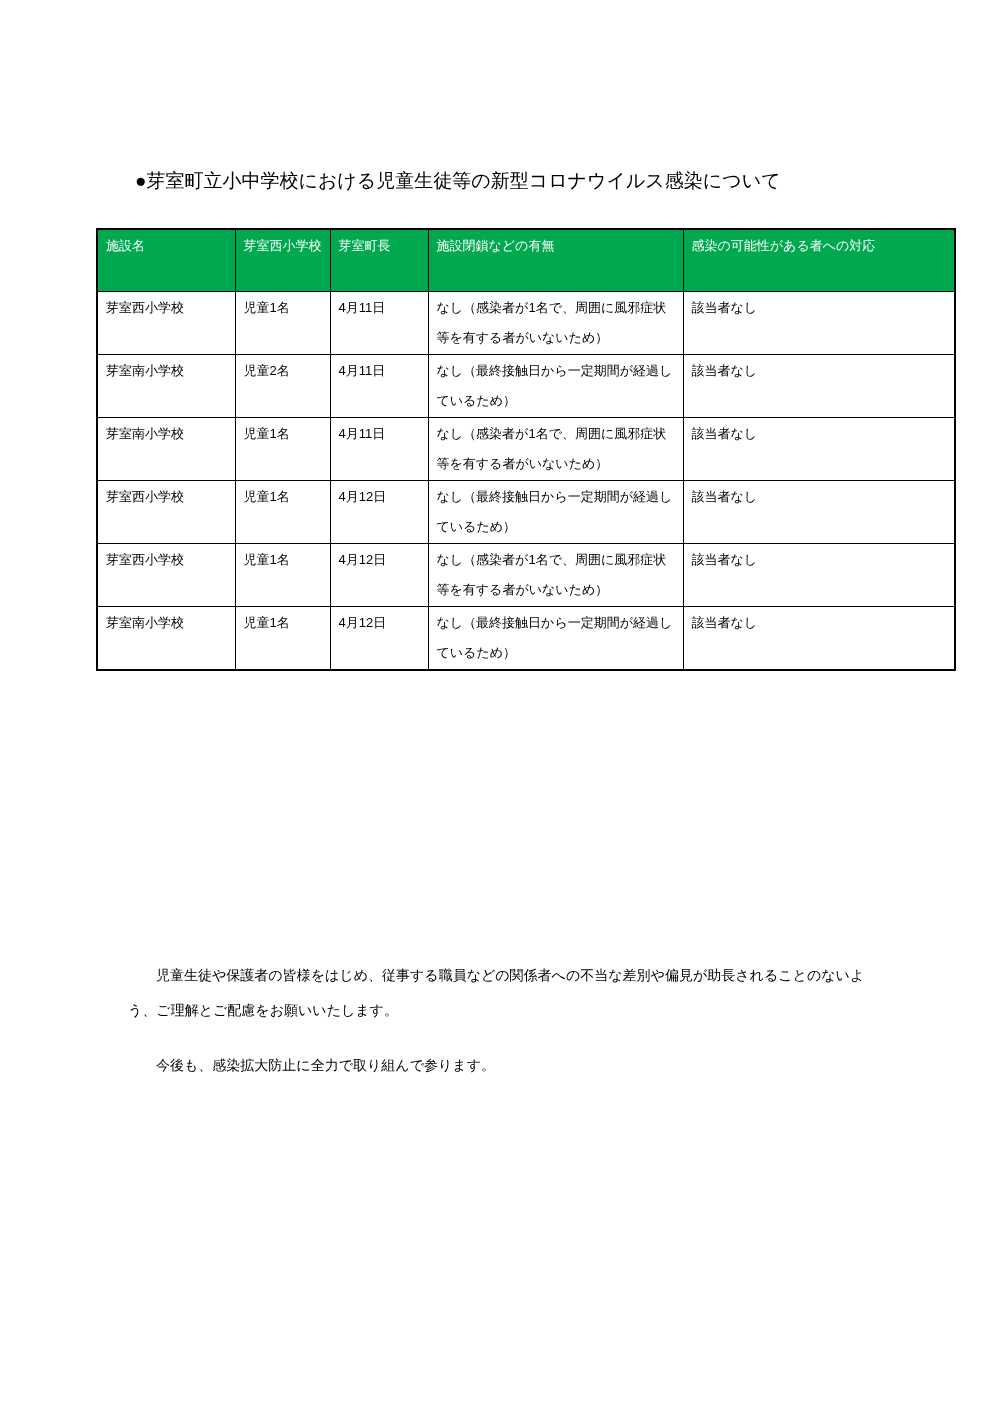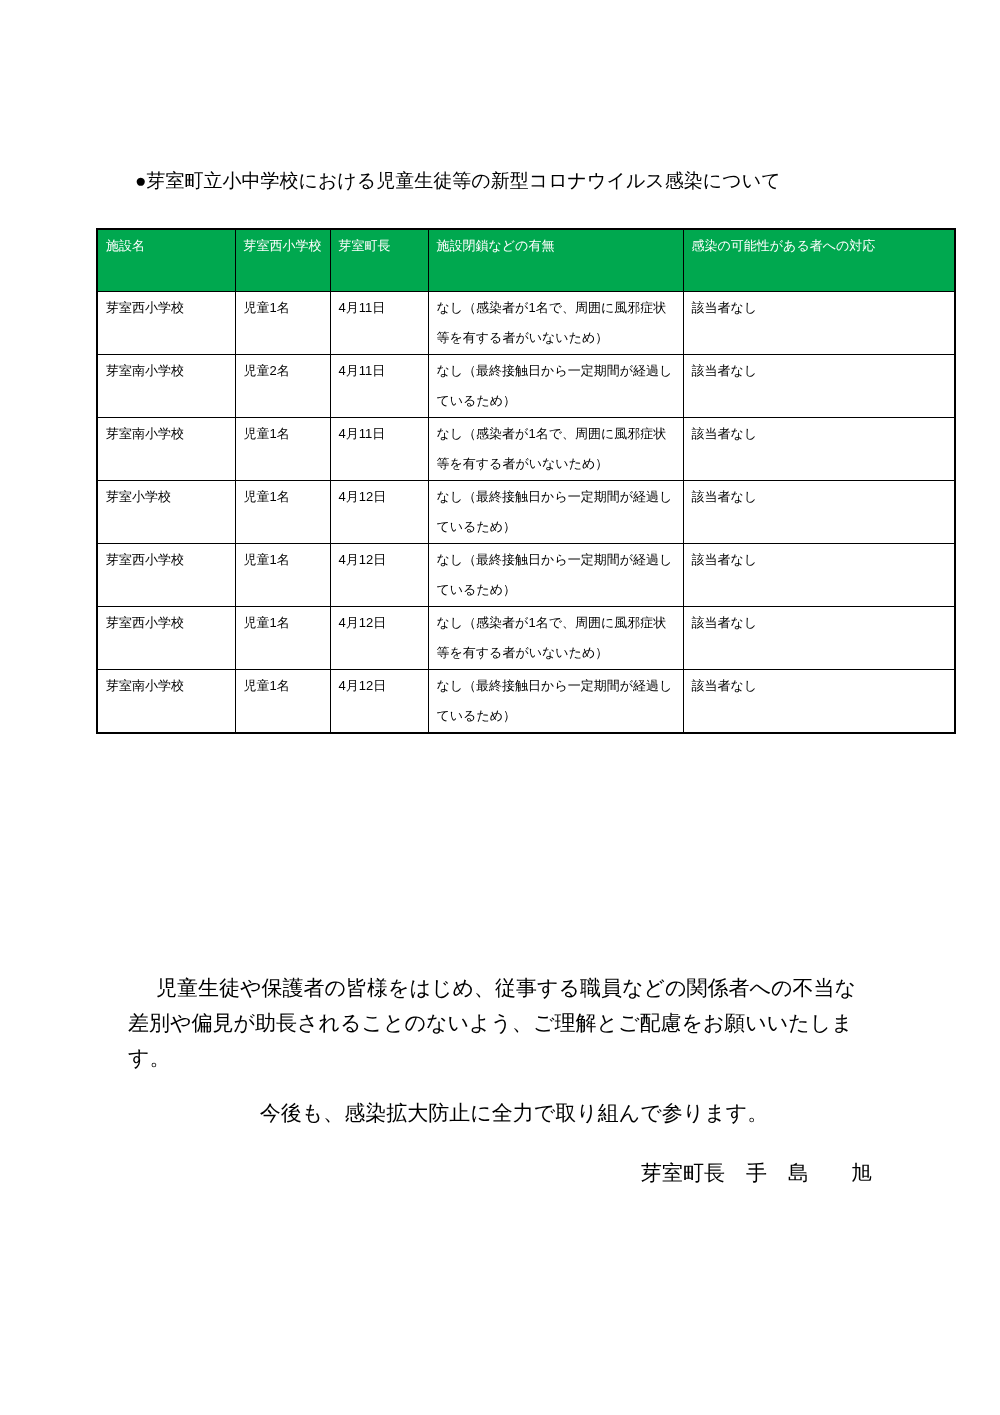--- a/index.html
+++ b/index.html
@@ -47,26 +47,25 @@
   table.infection-table thead th {
     background: var(--header-bg, #00A84F);
     color: #ffffff;
     height: 62px;
   }
   .footer-block {
     position: absolute;
     left: 128px;
     top: 958px;
     width: 744px;
-    font-size: 21px;
+    font-size: 14px;
     line-height: 35px;
-    margin-top: 12px;
   }
   .footer-paragraph { text-indent: 28px; }
-  .footer-paragraph + .footer-paragraph { margin-top: 20px; text-align: center; }
+  .footer-paragraph + .footer-paragraph { margin-top: 20px; }
   .signatures {
     margin-top: 25px;
     text-align: right;
     line-height: 36px;
   }
   .signature-line { white-space: pre; }
 </style>
 </head>
 <body>
 
@@ -107,27 +106,20 @@
         <td>該当者なし</td>
       </tr>
       <tr>
         <td>芽室南小学校</td>
         <td>児童1名</td>
         <td>4月11日</td>
         <td>なし（感染者が1名で、周囲に風邪症状等を有する者がいないため）</td>
         <td>該当者なし</td>
       </tr>
       <tr>
-        <td>芽室小学校</td>
-        <td>児童1名</td>
-        <td>4月12日</td>
-        <td>なし（最終接触日から一定期間が経過しているため）</td>
-        <td>該当者なし</td>
-      </tr>
-      <tr>
         <td>芽室西小学校</td>
         <td>児童1名</td>
         <td>4月12日</td>
         <td>なし（最終接触日から一定期間が経過しているため）</td>
         <td>該当者なし</td>
       </tr>
       <tr>
         <td>芽室西小学校</td>
         <td>児童1名</td>
         <td>4月12日</td>
@@ -141,17 +133,16 @@
         <td>なし（最終接触日から一定期間が経過しているため）</td>
         <td>該当者なし</td>
       </tr>
     </tbody>
   </table>
 
   <div class="footer-block">
     <p class="footer-paragraph">児童生徒や保護者の皆様をはじめ、従事する職員などの関係者への不当な差別や偏見が助長されることのないよう、ご理解とご配慮をお願いいたします。</p>
     <p class="footer-paragraph">今後も、感染拡大防止に全力で取り組んで参ります。</p>
     <div class="signatures">
-      <div class="signature-line">芽室町長　手　島　　旭</div>
     </div>
   </div>
 
 </div>
 
 </body></html>

